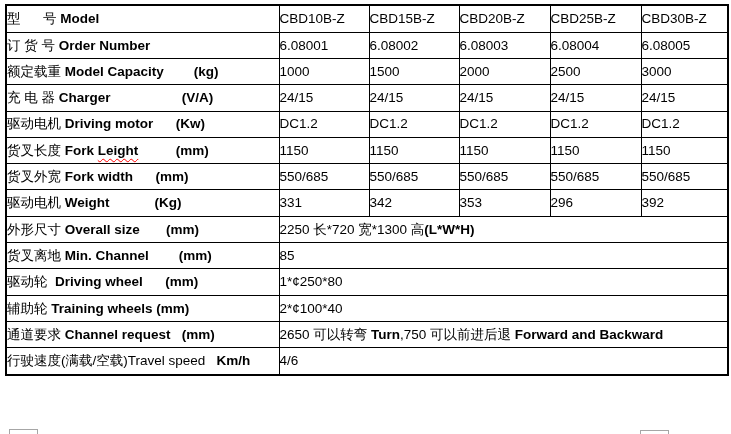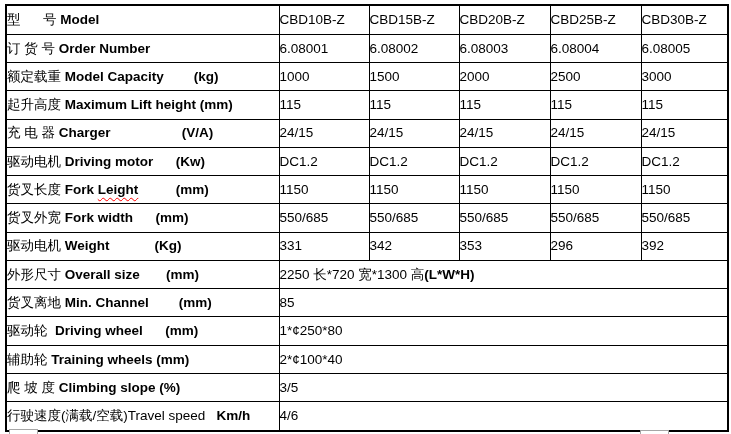--- a/index.html
+++ b/index.html
@@ -6,21 +6,21 @@
     margin: 0; padding: 0;
     width: 731px; height: 434px;
     background: #ffffff;
     overflow: hidden;
     position: relative;
     font-family: "Liberation Sans", "DejaVu Sans", sans-serif;
   }
   .canvas { position: absolute; inset: 0; }
   table.spec {
     position: absolute; left: 5px; top: 4px;
-    width: 722px; height: 428px;
+    width: 722px; height: 372px;
     border-collapse: collapse;
     table-layout: fixed;
     border: 2px solid #000;
   }
   table.spec td {
     border: 1px solid #000;
     padding: 0;
     vertical-align: middle;
     font-size: 13.5px;
     color: #000;
@@ -79,28 +79,20 @@
         </tr>
         <tr>
           <td class="label-cell"><span class="seg">额定载重 </span><span class="seg b">Model Capacity</span><span class="seg">        </span><span class="seg b">(kg)</span></td>
           <td class="value-cell">1000</td>
           <td class="value-cell">1500</td>
           <td class="value-cell">2000</td>
           <td class="value-cell">2500</td>
           <td class="value-cell">3000</td>
         </tr>
         <tr>
-          <td class="label-cell"><span class="seg">起升高度 </span><span class="seg b">Maximum Lift height (mm)</span></td>
-          <td class="value-cell">115</td>
-          <td class="value-cell">115</td>
-          <td class="value-cell">115</td>
-          <td class="value-cell">115</td>
-          <td class="value-cell">115</td>
-        </tr>
-        <tr>
           <td class="label-cell"><span class="seg">充 电 器 </span><span class="seg b">Charger</span><span class="seg">                   </span><span class="seg b">(V/A)</span></td>
           <td class="value-cell">24/15</td>
           <td class="value-cell">24/15</td>
           <td class="value-cell">24/15</td>
           <td class="value-cell">24/15</td>
           <td class="value-cell">24/15</td>
         </tr>
         <tr>
           <td class="label-cell"><span class="seg">驱动电机 </span><span class="seg b">Driving motor</span><span class="seg">      </span><span class="seg b">(Kw)</span></td>
           <td class="value-cell">DC1.2</td>
@@ -143,22 +135,22 @@
         </tr>
         <tr>
           <td class="label-cell"><span class="seg">驱动轮  </span><span class="seg b">Driving wheel</span><span class="seg">      </span><span class="seg b">(mm)</span></td>
           <td class="value-cell" colspan="5"><span class="seg">1*¢250*80</span></td>
         </tr>
         <tr>
           <td class="label-cell"><span class="seg">辅助轮 </span><span class="seg b">Training wheels (mm)</span></td>
           <td class="value-cell" colspan="5"><span class="seg">2*¢100*40</span></td>
         </tr>
         <tr>
-          <td class="label-cell"><span class="seg">爬 坡 度 </span><span class="seg b">Climbing slope (%)</span></td>
-          <td class="value-cell" colspan="5"><span class="seg">3/5</span></td>
+          <td class="label-cell"><span class="seg">通道要求 </span><span class="seg b">Channel request</span><span class="seg">   </span><span class="seg b">(mm)</span></td>
+          <td class="value-cell" colspan="5"><span class="seg">2650 可以转弯 </span><span class="seg b">Turn</span><span class="seg">,750 可以前进后退 </span><span class="seg b">Forward and Backward</span></td>
         </tr>
         <tr>
           <td class="label-cell"><span class="seg">行驶速度(满载/空载)Travel speed   </span><span class="seg b">Km/h</span></td>
           <td class="value-cell" colspan="5"><span class="seg">4/6</span></td>
         </tr>
       </tbody>
   </table>
   <div class="partial-box left"></div>
   <div class="partial-box right"></div>
 </div>

